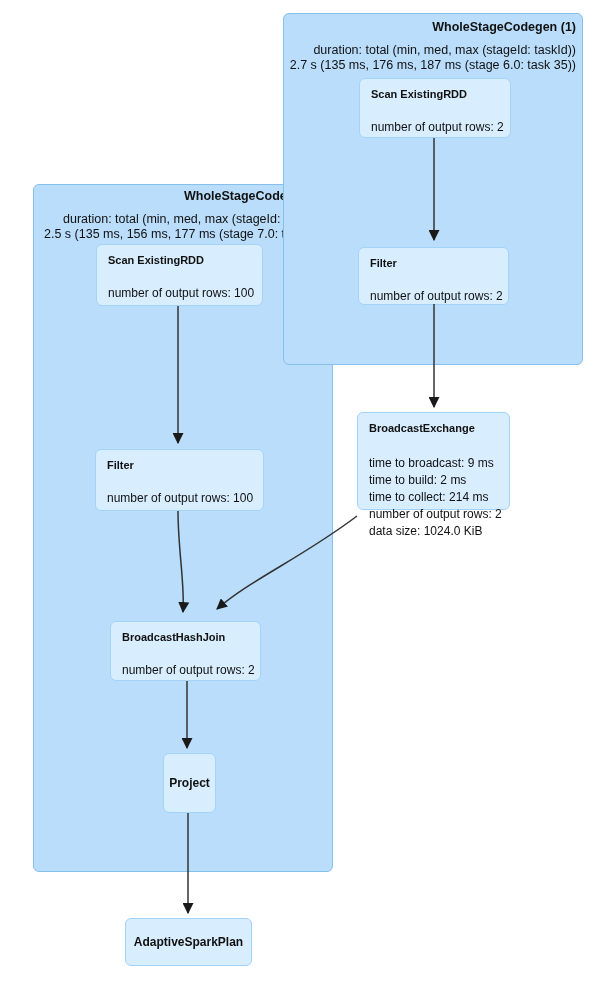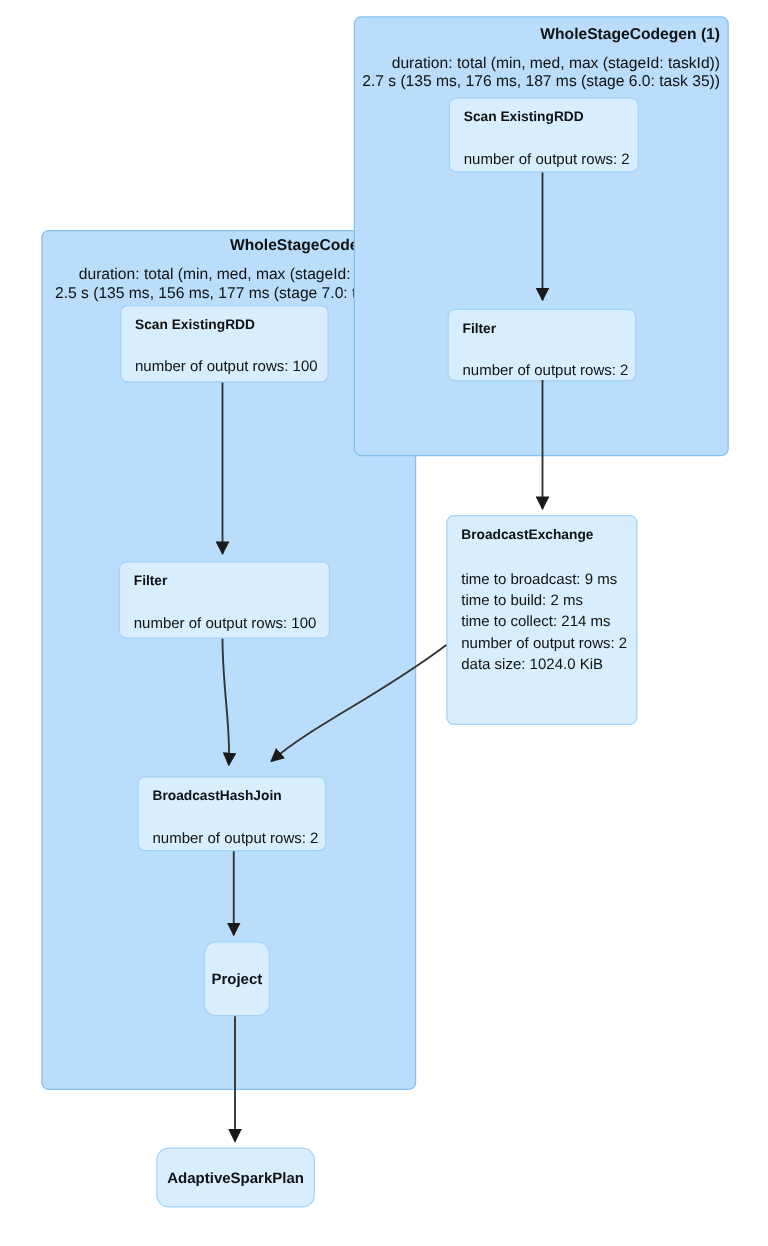--- a/index.html
+++ b/index.html
@@ -42,21 +42,21 @@
   }
   .node .title{
     position:absolute;left:11px;top:9px;
     font-weight:bold;font-size:11px;white-space:nowrap;
   }
   .node .metric{
     position:absolute;left:11px;top:41px;
     font-size:12px;white-space:nowrap;
   }
   .node.centered{
-    display:flex;align-items:center;justify-content:center;border-radius:10px;
+    display:flex;align-items:center;justify-content:center;
   }
   .node.centered .title-centered{
     position:static;font-weight:bold;font-size:12px;white-space:nowrap;
   }
   .metrics-block{
     position:absolute;left:11px;top:42px;
     font-size:12px;line-height:17px;white-space:nowrap;
   }
   .abs{position:absolute;white-space:nowrap;}
   svg.edge-layer{
@@ -106,21 +106,21 @@
       <div class="title">Scan ExistingRDD</div>
       <div class="metric">number of output rows: 2</div>
     </div>
 
     <div class="node" style="left:74px;top:233px;width:151px;height:58px;">
       <div class="title">Filter</div>
       <div class="metric">number of output rows: 2</div>
     </div>
   </div>
 
-  <div class="node" style="left:357px;top:412px;width:153px;height:168px;z-index:6;">
+  <div class="node" style="left:357px;top:412px;width:153px;height:98px;z-index:6;">
     <div class="title">BroadcastExchange</div>
     <div class="metrics-block">
       <div>time to broadcast: 9 ms</div>
       <div>time to build: 2 ms</div>
       <div>time to collect: 214 ms</div>
       <div>number of output rows: 2</div>
       <div>data size: 1024.0 KiB</div>
     </div>
   </div>
 

